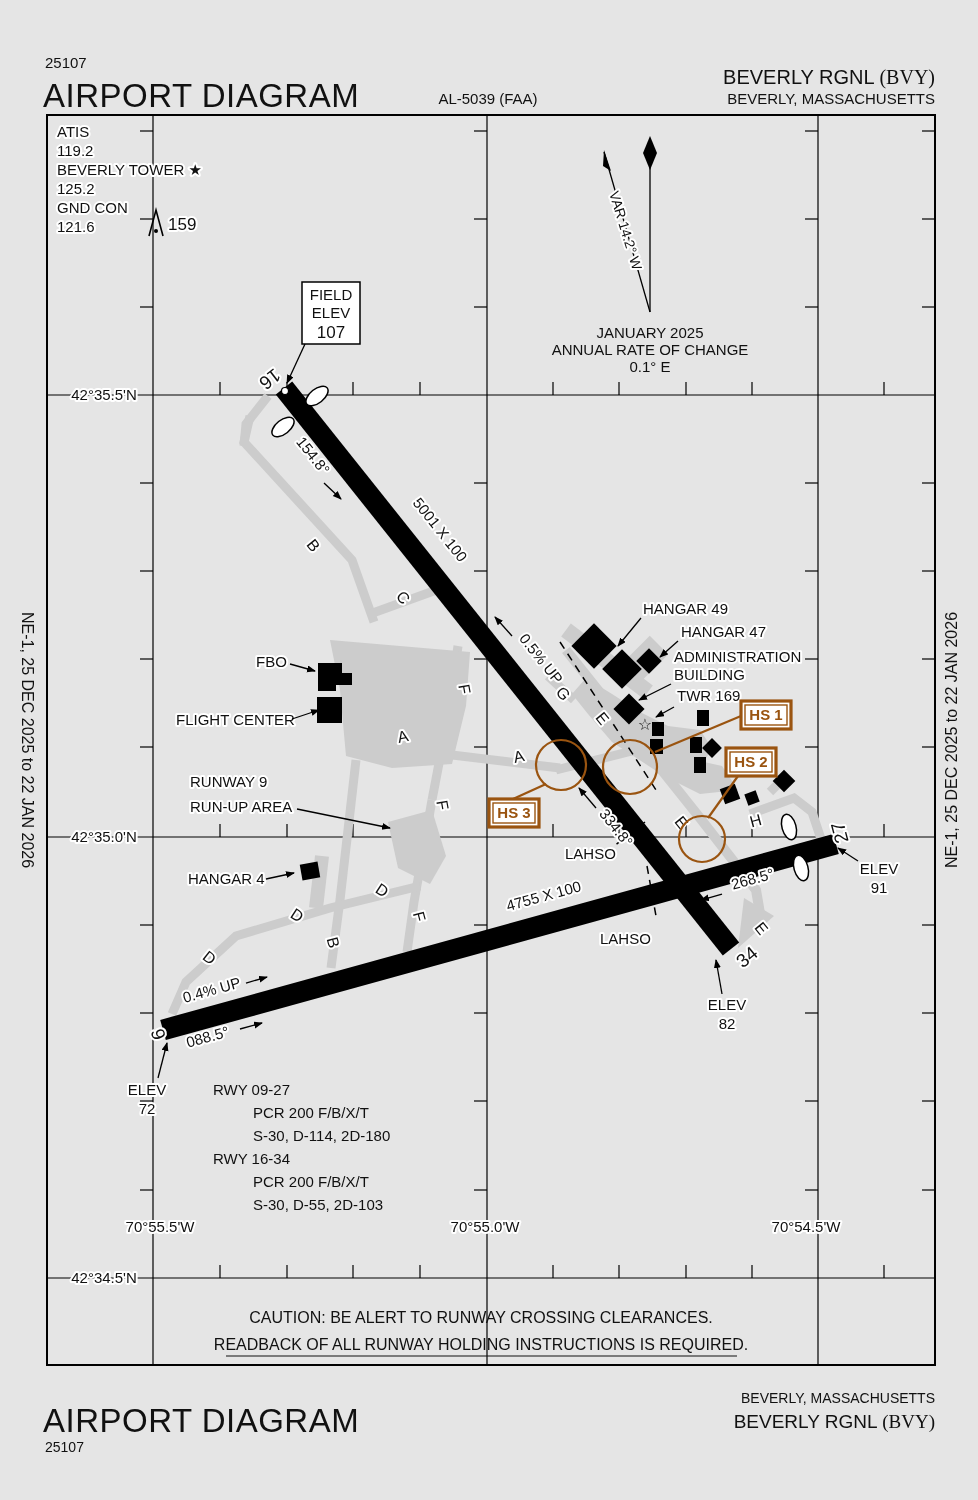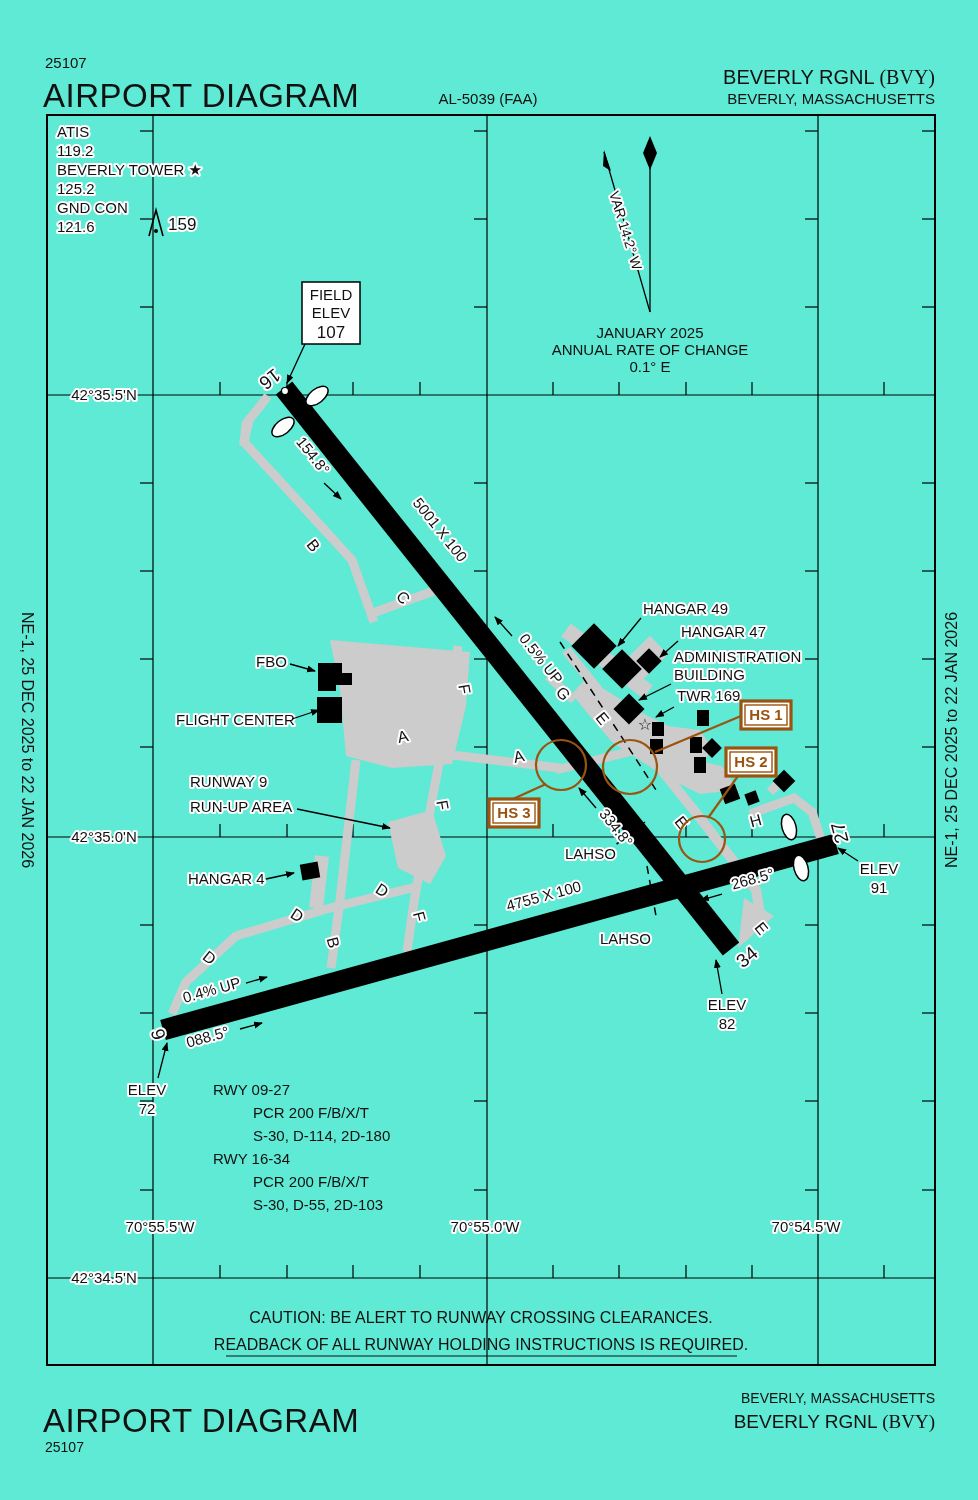--- a/index.html
+++ b/index.html
@@ -1,16 +1,16 @@
 <!DOCTYPE html>
 <html><head>
 <meta charset="utf-8">
 <style>
   html,body{margin:0;padding:0;background:#fff;}
-  #page{position:relative;width:978px;height:1500px;background:#5eead4;overflow:hidden;}
+  #page{position:relative;width:978px;height:1500px;background:#e5e5e5;overflow:hidden;}
   svg{display:block;}
   .t{font-family:"Liberation Sans",sans-serif;fill:#111;}
   .halo{stroke:#fff;stroke-width:4px;paint-order:stroke;stroke-linejoin:round;}
   .s14{font-size:14px}.s15{font-size:15px}.s16{font-size:16px}.s17{font-size:17px}
   .s19{font-size:19px}.s20{font-size:20px}.s33{font-size:33px;letter-spacing:.5px}
   .serif{font-family:"Liberation Serif",serif;}
   .mid{text-anchor:middle}.end{text-anchor:end}
   .grid{stroke:#000;stroke-width:1.2;fill:none}
   .border{stroke:#000;stroke-width:2;fill:none}
   .twy{stroke:#cccccc;fill:none;stroke-linecap:butt}

